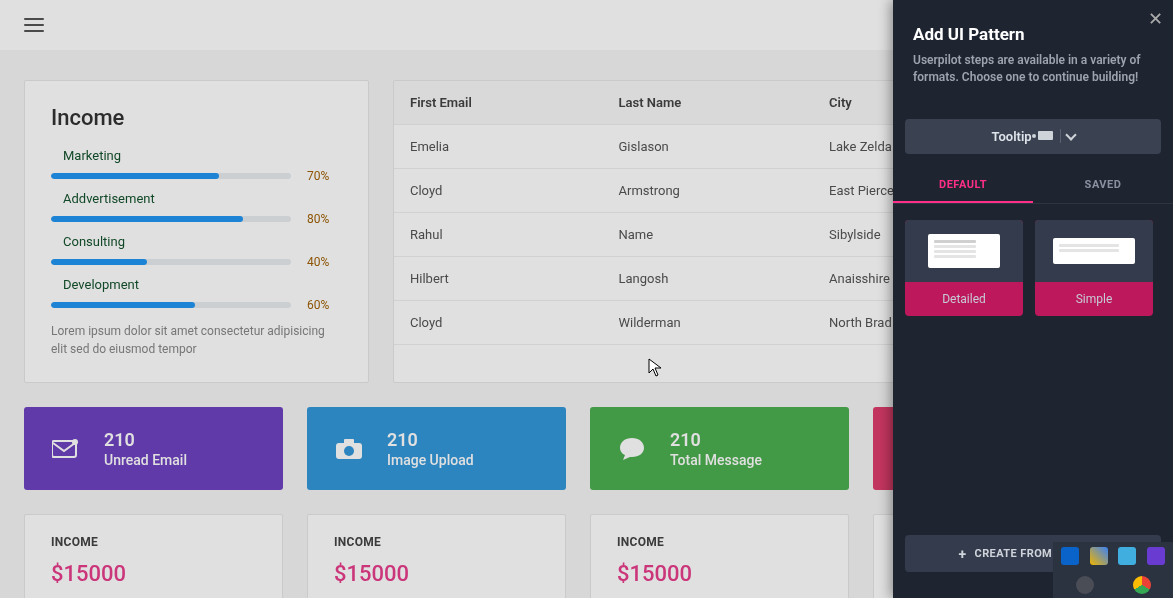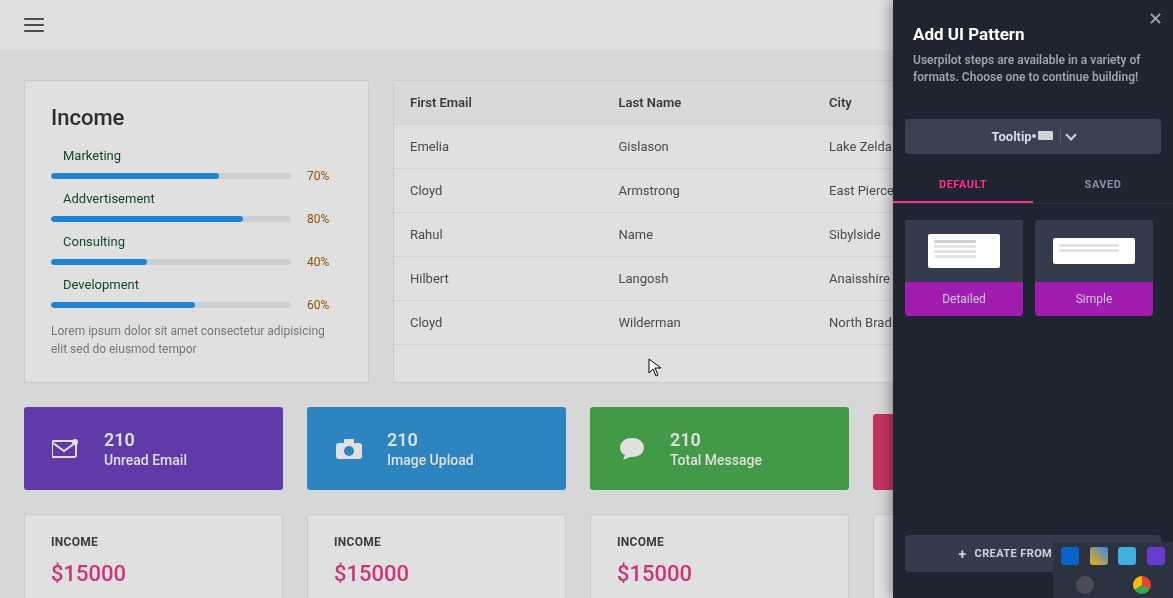--- a/index.html
+++ b/index.html
@@ -26,21 +26,21 @@
 .bar-track { flex: 0 0 240px; height: 6px; background: #e9ecef; border-radius: 3px; overflow: hidden; }
 .bar-fill { height: 100%; background: #2196f3; border-radius: 3px; }
 .bar-pct { font-size: 12px; color: #a16207; }
 .income-desc { font-size: 12px; color: #888; line-height: 1.5; margin-top: 10px; }
 
 .table-card { flex: 1; padding: 0; }
 table { width: 100%; border-collapse: collapse; }
 th, td { text-align: left; padding: 14px 16px; font-size: 13px; color: #555; border-bottom: 1px solid #eee; }
 th { background: #f7f7f7; font-weight: 600; color: #444; font-size: 13px; }
 
-.stat-row { display: flex; gap: 24px; align-items: flex-end; }
+.stat-row { display: flex; gap: 24px; }
 .stat { display: flex; align-items: center; gap: 22px; padding: 22px 26px; border-radius: 3px; color: #fff; width: 259px; }
 .stat .ic { width: 32px; height: 32px; display: flex; align-items: center; justify-content: center; }
 .stat .val { font-size: 18px; font-weight: 600; }
 .stat .lbl { font-size: 14px; font-weight: 500; margin-top: 2px; }
 .purple { background: #6f42c1; }
 .blue   { background: #3498db; }
 .green  { background: #4caf50; }
 .pink   { background: #dd3d6c; }
 
 .inc-row { display: flex; gap: 24px; }
@@ -55,21 +55,21 @@
 .panel-title { color: #fff; font-size: 17px; font-weight: 700; margin-bottom: 8px; }
 .panel-sub   { color: #9da3af; font-size: 12px; font-weight: 600; line-height: 1.45; }
 .panel-select { margin: 0 12px; background: #3a4150; border-radius: 4px; padding: 10px 12px; display: flex; align-items: center; justify-content: center; cursor: pointer; }
 .panel-select .sel-text { color: #dfe3ea; font-size: 13px; font-weight: 600; }
 .panel-select .sel-icons { display: flex; align-items: center; gap: 6px; color: #cfd3da; font-size: 12px; }
 .chev { display:inline-block; width: 8px; height: 8px; border-right: 2px solid #cfd3da; border-bottom: 2px solid #cfd3da; transform: rotate(45deg); margin-bottom:2px;}
 .panel-tabs { display: flex; margin-top: 14px; border-bottom: 1px solid #2e3442; }
 .panel-tab { flex: 1; text-align: center; padding: 10px 0; font-size: 11px; font-weight: 700; letter-spacing: .5px; color: #8a90a0; cursor: pointer; }
 .panel-tab.active { color: #ff2e88; border-bottom: 2px solid #ff2e88; }
 .panel-body { padding: 16px 12px; display: flex; gap: 12px; }
-.tpl { background: #a21caf; border-radius: 4px; width: 118px; overflow: hidden; cursor: pointer; display:flex; flex-direction:column;}
+.tpl { background: #be185d; border-radius: 4px; width: 118px; overflow: hidden; cursor: pointer; display:flex; flex-direction:column;}
 .tpl .preview { height: 62px; background: #343b4c; display: flex; align-items: center; justify-content: center; }
 .tpl .preview .box { background: #fff; border-radius: 2px; }
 .tpl.detailed .box { width: 72px; height: 34px; position:relative;}
 .tpl.detailed .box::before{content:"";position:absolute;top:6px;left:6px;width:42px;height:3px;background:#d0d0d0;border-radius:1px;box-shadow:0 5px 0 #e4e4e4,0 10px 0 #e4e4e4,0 15px 0 #e4e4e4;}
 .tpl.simple .box { width: 82px; height: 26px; position:relative;}
 .tpl.simple .box::before{content:"";position:absolute;top:6px;left:6px;width:60px;height:3px;background:#e4e4e4;border-radius:1px;box-shadow:0 5px 0 #e4e4e4;}
 .tpl .tpl-name { text-align: center; padding: 10px 0; font-size: 12px; color: #c7cbd4; }
 
 .panel-footer { margin-top: auto; padding: 14px 12px 26px 12px; }
 .create-btn { background: #343b4c; color: #cfd3da; font-size: 11px; font-weight: 700; letter-spacing: .4px; padding: 12px; border-radius: 4px; text-align: center; cursor: pointer; display:flex; align-items:center; justify-content:center; gap:8px;}

